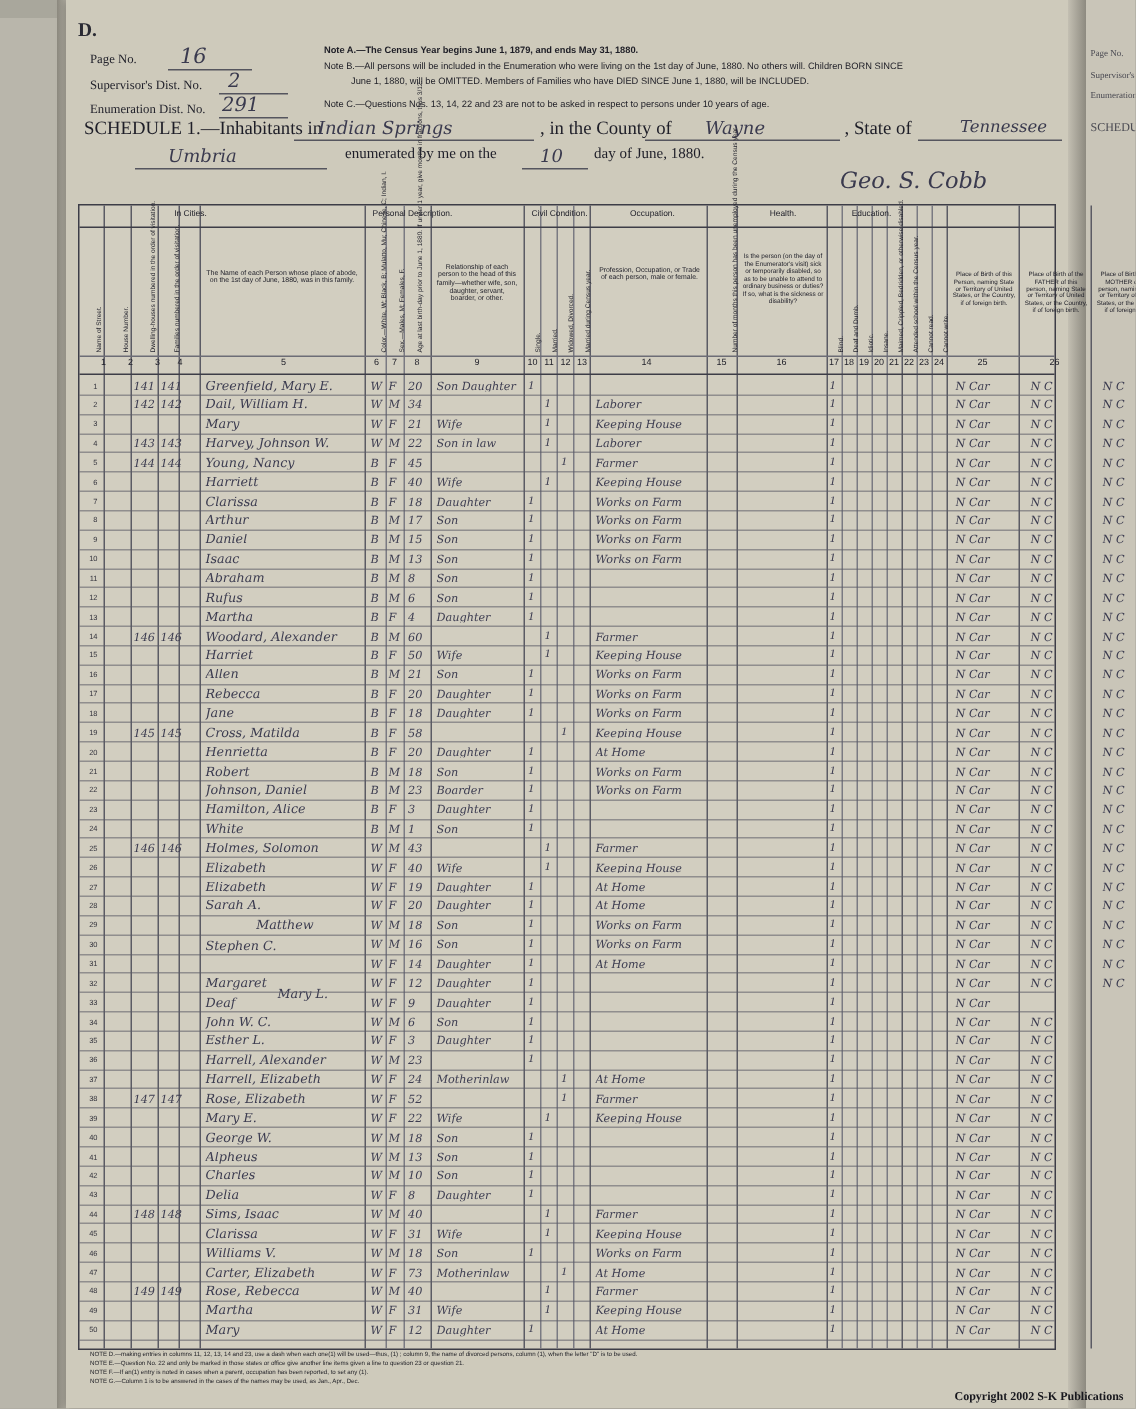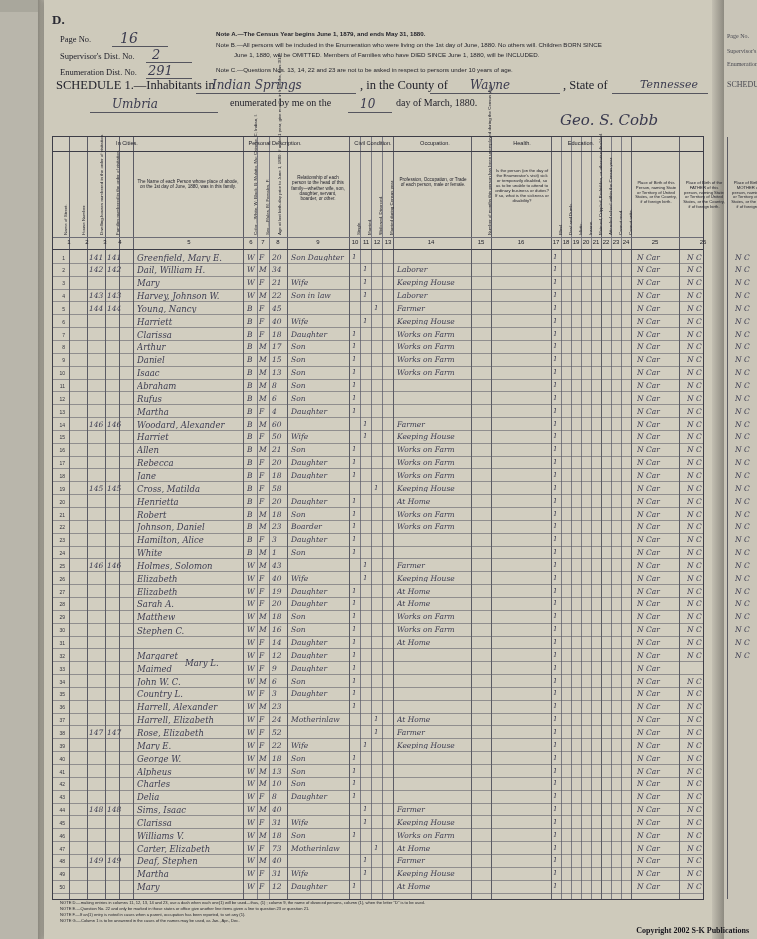--- a/index.html
+++ b/index.html
@@ -252,21 +252,21 @@
   <div class="hs" style="position:absolute; left:470px; top:78px;">Wayne</div>
   <div class="sched" style="left:563px;">, State of</div>
   <div class="ruleline" style="left:612px; top:93px; width:96px;"></div>
   <div class="hs" style="position:absolute; left:640px; top:78px; font-size:11px;">Tennessee</div>
 
   <div class="ruleline" style="left:90px; top:112px; width:128px;"></div>
   <div class="hs" style="position:absolute; left:112px; top:97px;">Umbria</div>
   <div class="enum" style="left:230px;">enumerated by me on the</div>
   <div class="ruleline" style="left:348px; top:112px; width:44px;"></div>
   <div class="hs" style="position:absolute; left:360px; top:97px; font-size:12px;">10</div>
-  <div class="enum" style="left:396px;">day of March, 1880.</div>
+  <div class="enum" style="left:396px;">day of June, 1880.</div>
   <div class="hs" style="position:absolute; left:560px; top:111px; font-size:15px;">Geo. S. Cobb</div>
 
   <div class="tblwrap">
 
     <div class="vline" style="left:16px;"></div>
     <div class="vline" style="left:34px;"></div>
     <div class="vline" style="left:52px;"></div>
     <div class="vline" style="left:66px;"></div>
     <div class="vline" style="left:80px;"></div>
     <div class="vline" style="left:190px;"></div>
@@ -721,21 +721,21 @@
         <div class="cell c-sx" style="left: 219px; top: 463.45px; width: 15px; overflow: hidden;">20</div>
         <div class="cell c-rel" style="left: 238px; top: 463.45px; width: 58px; overflow: hidden;">Daughter</div>
         <div class="cell tick" style="left: 299px; top: 463.45px; width: 9px; overflow: hidden;">1</div>
         <div class="cell c-occ" style="left: 344px; top: 463.45px; width: 74px; overflow: hidden;">At Home</div>
         <div class="cell tick" style="left: 500px; top: 463.45px; width: 8px; overflow: hidden;">1</div>
         <div class="cell c-bp" style="left: 584px; top: 463.45px; width: 42px; overflow: hidden;">N Car</div>
         <div class="cell c-bp" style="left: 634px; top: 463.45px; width: 40px; overflow: hidden;">N C</div>
         <div class="cell c-bp" style="left: 682px; top: 463.45px; width: 40px; overflow: hidden;">N C</div>
         <div class="rowline" style="top: 485.65px;"></div>
         <div class="rownum" style="left: 2px; top: 477.3px;">29</div>
-        <div class="cell c-nm" style="left: 84px; top: 476.3px; width: 106px; overflow: hidden;">Matthew</div>
+        <div class="cell c-nm" style="left: 84px; top: 476.3px; width: 106px; overflow: hidden; text-align: center;">Matthew</div>
         <div class="cell c-sx" style="left: 194px; top: 476.3px; width: 11px; overflow: hidden;">W</div>
         <div class="cell c-sx" style="left: 206px; top: 476.3px; width: 11px; overflow: hidden;">M</div>
         <div class="cell c-sx" style="left: 219px; top: 476.3px; width: 15px; overflow: hidden;">18</div>
         <div class="cell c-rel" style="left: 238px; top: 476.3px; width: 58px; overflow: hidden;">Son</div>
         <div class="cell tick" style="left: 299px; top: 476.3px; width: 9px; overflow: hidden;">1</div>
         <div class="cell c-occ" style="left: 344px; top: 476.3px; width: 74px; overflow: hidden;">Works on Farm</div>
         <div class="cell tick" style="left: 500px; top: 476.3px; width: 8px; overflow: hidden;">1</div>
         <div class="cell c-bp" style="left: 584px; top: 476.3px; width: 42px; overflow: hidden;">N Car</div>
         <div class="cell c-bp" style="left: 634px; top: 476.3px; width: 40px; overflow: hidden;">N C</div>
         <div class="cell c-bp" style="left: 682px; top: 476.3px; width: 40px; overflow: hidden;">N C</div>
@@ -772,42 +772,42 @@
         <div class="cell c-sx" style="left: 206px; top: 514.85px; width: 11px; overflow: hidden;">F</div>
         <div class="cell c-sx" style="left: 219px; top: 514.85px; width: 15px; overflow: hidden;">12</div>
         <div class="cell c-rel" style="left: 238px; top: 514.85px; width: 58px; overflow: hidden;">Daughter</div>
         <div class="cell tick" style="left: 299px; top: 514.85px; width: 9px; overflow: hidden;">1</div>
         <div class="cell tick" style="left: 500px; top: 514.85px; width: 8px; overflow: hidden;">1</div>
         <div class="cell c-bp" style="left: 584px; top: 514.85px; width: 42px; overflow: hidden;">N Car</div>
         <div class="cell c-bp" style="left: 634px; top: 514.85px; width: 40px; overflow: hidden;">N C</div>
         <div class="cell c-bp" style="left: 682px; top: 514.85px; width: 40px; overflow: hidden;">N C</div>
         <div class="rowline" style="top: 537.05px;"></div>
         <div class="rownum" style="left: 2px; top: 528.7px;">33</div>
-        <div class="cell c-nm" style="left: 84px; top: 527.7px; width: 106px; overflow: hidden;">Maimed</div>
+        <div class="cell c-nm" style="left: 84px; top: 527.7px; width: 106px; overflow: hidden;">Deaf</div>
         <div class="cell c-sx" style="left: 194px; top: 527.7px; width: 11px; overflow: hidden;">W</div>
         <div class="cell c-sx" style="left: 206px; top: 527.7px; width: 11px; overflow: hidden;">F</div>
         <div class="cell c-sx" style="left: 219px; top: 527.7px; width: 15px; overflow: hidden;">9</div>
         <div class="cell c-rel" style="left: 238px; top: 527.7px; width: 58px; overflow: hidden;">Daughter</div>
         <div class="cell tick" style="left: 299px; top: 527.7px; width: 9px; overflow: hidden;">1</div>
         <div class="cell tick" style="left: 500px; top: 527.7px; width: 8px; overflow: hidden;">1</div>
         <div class="cell c-bp" style="left: 584px; top: 527.7px; width: 42px; overflow: hidden;">N Car</div>
         <div class="rowline" style="top: 549.9px;"></div>
         <div class="rownum" style="left: 2px; top: 541.55px;">34</div>
         <div class="cell c-nm" style="left: 84px; top: 540.55px; width: 106px; overflow: hidden;">John W. C.</div>
         <div class="cell c-sx" style="left: 194px; top: 540.55px; width: 11px; overflow: hidden;">W</div>
         <div class="cell c-sx" style="left: 206px; top: 540.55px; width: 11px; overflow: hidden;">M</div>
         <div class="cell c-sx" style="left: 219px; top: 540.55px; width: 15px; overflow: hidden;">6</div>
         <div class="cell c-rel" style="left: 238px; top: 540.55px; width: 58px; overflow: hidden;">Son</div>
         <div class="cell tick" style="left: 299px; top: 540.55px; width: 9px; overflow: hidden;">1</div>
         <div class="cell tick" style="left: 500px; top: 540.55px; width: 8px; overflow: hidden;">1</div>
         <div class="cell c-bp" style="left: 584px; top: 540.55px; width: 42px; overflow: hidden;">N Car</div>
         <div class="cell c-bp" style="left: 634px; top: 540.55px; width: 40px; overflow: hidden;">N C</div>
         <div class="rowline" style="top: 562.75px;"></div>
         <div class="rownum" style="left: 2px; top: 554.4px;">35</div>
-        <div class="cell c-nm" style="left: 84px; top: 553.4px; width: 106px; overflow: hidden;">Country L.</div>
+        <div class="cell c-nm" style="left: 84px; top: 553.4px; width: 106px; overflow: hidden;">Esther L.</div>
         <div class="cell c-sx" style="left: 194px; top: 553.4px; width: 11px; overflow: hidden;">W</div>
         <div class="cell c-sx" style="left: 206px; top: 553.4px; width: 11px; overflow: hidden;">F</div>
         <div class="cell c-sx" style="left: 219px; top: 553.4px; width: 15px; overflow: hidden;">3</div>
         <div class="cell c-rel" style="left: 238px; top: 553.4px; width: 58px; overflow: hidden;">Daughter</div>
         <div class="cell tick" style="left: 299px; top: 553.4px; width: 9px; overflow: hidden;">1</div>
         <div class="cell tick" style="left: 500px; top: 553.4px; width: 8px; overflow: hidden;">1</div>
         <div class="cell c-bp" style="left: 584px; top: 553.4px; width: 42px; overflow: hidden;">N Car</div>
         <div class="cell c-bp" style="left: 634px; top: 553.4px; width: 40px; overflow: hidden;">N C</div>
         <div class="rowline" style="top: 575.6px;"></div>
         <div class="rownum" style="left: 2px; top: 567.25px;">36</div>
@@ -946,21 +946,21 @@
         <div class="cell c-rel" style="left: 238px; top: 707.6px; width: 58px; overflow: hidden;">Motherinlaw</div>
         <div class="cell tick" style="left: 321px; top: 707.6px; width: 9px; overflow: hidden;">1</div>
         <div class="cell c-occ" style="left: 344px; top: 707.6px; width: 74px; overflow: hidden;">At Home</div>
         <div class="cell tick" style="left: 500px; top: 707.6px; width: 8px; overflow: hidden;">1</div>
         <div class="cell c-bp" style="left: 584px; top: 707.6px; width: 42px; overflow: hidden;">N Car</div>
         <div class="cell c-bp" style="left: 634px; top: 707.6px; width: 40px; overflow: hidden;">N C</div>
         <div class="rowline" style="top: 729.8px;"></div>
         <div class="rownum" style="left: 2px; top: 721.45px;">48</div>
         <div class="cell c-dw" style="left: 36px; top: 720.45px; width: 16px; overflow: hidden;">149</div>
         <div class="cell c-dw" style="left: 54px; top: 720.45px; width: 16px; overflow: hidden;">149</div>
-        <div class="cell c-nm" style="left: 84px; top: 720.45px; width: 106px; overflow: hidden;">Deaf, Stephen</div>
+        <div class="cell c-nm" style="left: 84px; top: 720.45px; width: 106px; overflow: hidden;">Rose, Rebecca</div>
         <div class="cell c-sx" style="left: 194px; top: 720.45px; width: 11px; overflow: hidden;">W</div>
         <div class="cell c-sx" style="left: 206px; top: 720.45px; width: 11px; overflow: hidden;">M</div>
         <div class="cell c-sx" style="left: 219px; top: 720.45px; width: 15px; overflow: hidden;">40</div>
         <div class="cell tick" style="left: 310px; top: 720.45px; width: 9px; overflow: hidden;">1</div>
         <div class="cell c-occ" style="left: 344px; top: 720.45px; width: 74px; overflow: hidden;">Farmer</div>
         <div class="cell tick" style="left: 500px; top: 720.45px; width: 8px; overflow: hidden;">1</div>
         <div class="cell c-bp" style="left: 584px; top: 720.45px; width: 42px; overflow: hidden;">N Car</div>
         <div class="cell c-bp" style="left: 634px; top: 720.45px; width: 40px; overflow: hidden;">N C</div>
         <div class="rowline" style="top: 742.65px;"></div>
         <div class="rownum" style="left: 2px; top: 734.3px;">49</div>

